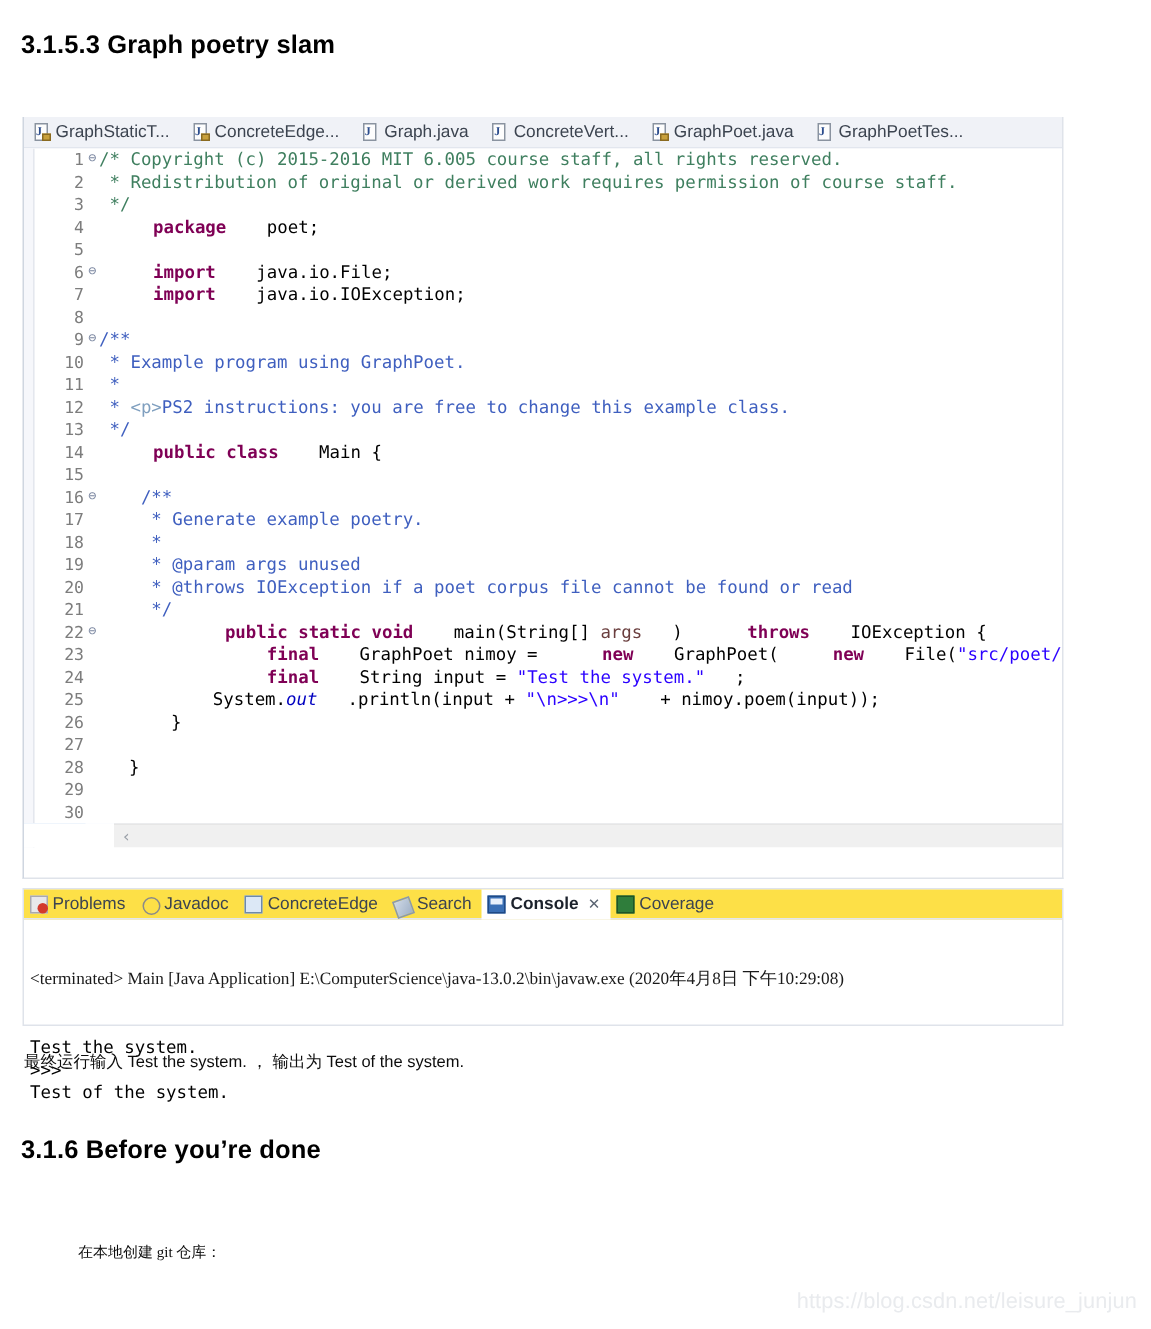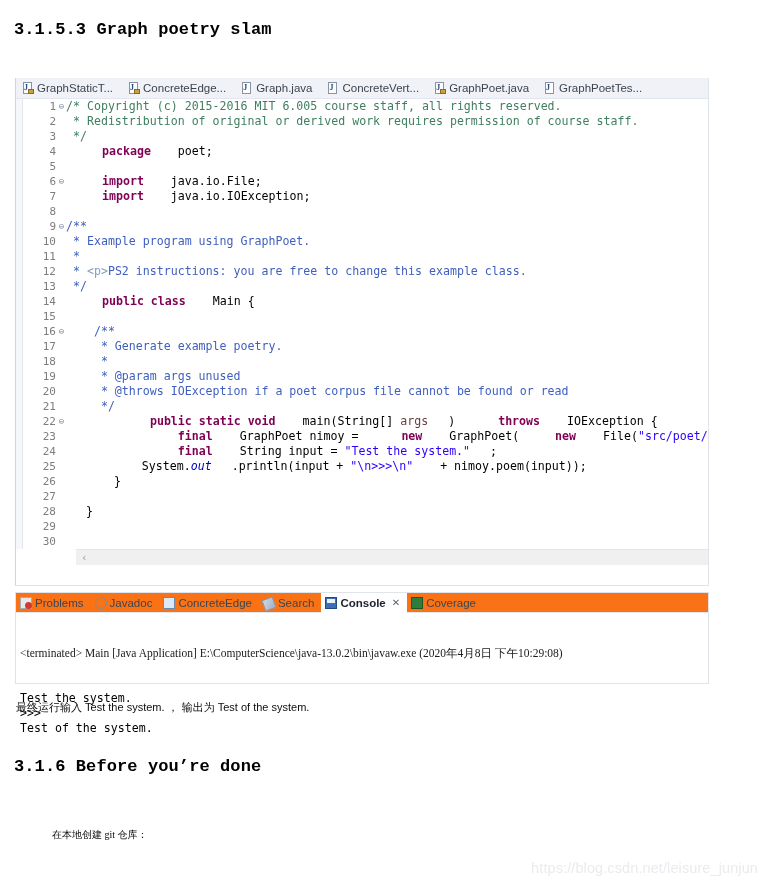--- a/index.html
+++ b/index.html
@@ -10,21 +10,21 @@
   body {
     width: 767px;
     height: 886px;
     position: relative;
     font-family: "Liberation Sans", sans-serif;
     overflow: hidden;
   }
 
   
   .doc-heading {
-    font-family: Liberation Mono, monospace;
+    font-family: Liberation Sans, sans-serif;
     font-weight: bold;
     font-size: 17px;
     color: #000000;
     letter-spacing: 0.1px;
   }
   #h-1 { position: absolute; left: 14px; top: 20px; }
   #h-2 { position: absolute; left: 14px; top: 757px; }
 
   .doc-para {
     position: absolute;
@@ -219,23 +219,22 @@
   .console-part {
     margin-top: 6px;
     border: 1px solid #dfe3ea;
     background: #ffffff;
     height: 92px;
     box-sizing: border-box;
     position: relative;
   }
   .console-tabbar {
     height: 20px;
-    background: #f97316;
-    display: flex;
-    align-items: center;
+    background: #fde047;
+    display: flex;
     font-size: 11.5px;
     color: #3c4450;
     border-bottom: 1px solid #e2e6ee;
     box-sizing: border-box;
   }
   .vtab {
     display: flex;
     align-items: center;
     height: 20px;
     padding: 0 7px 0 4px;

